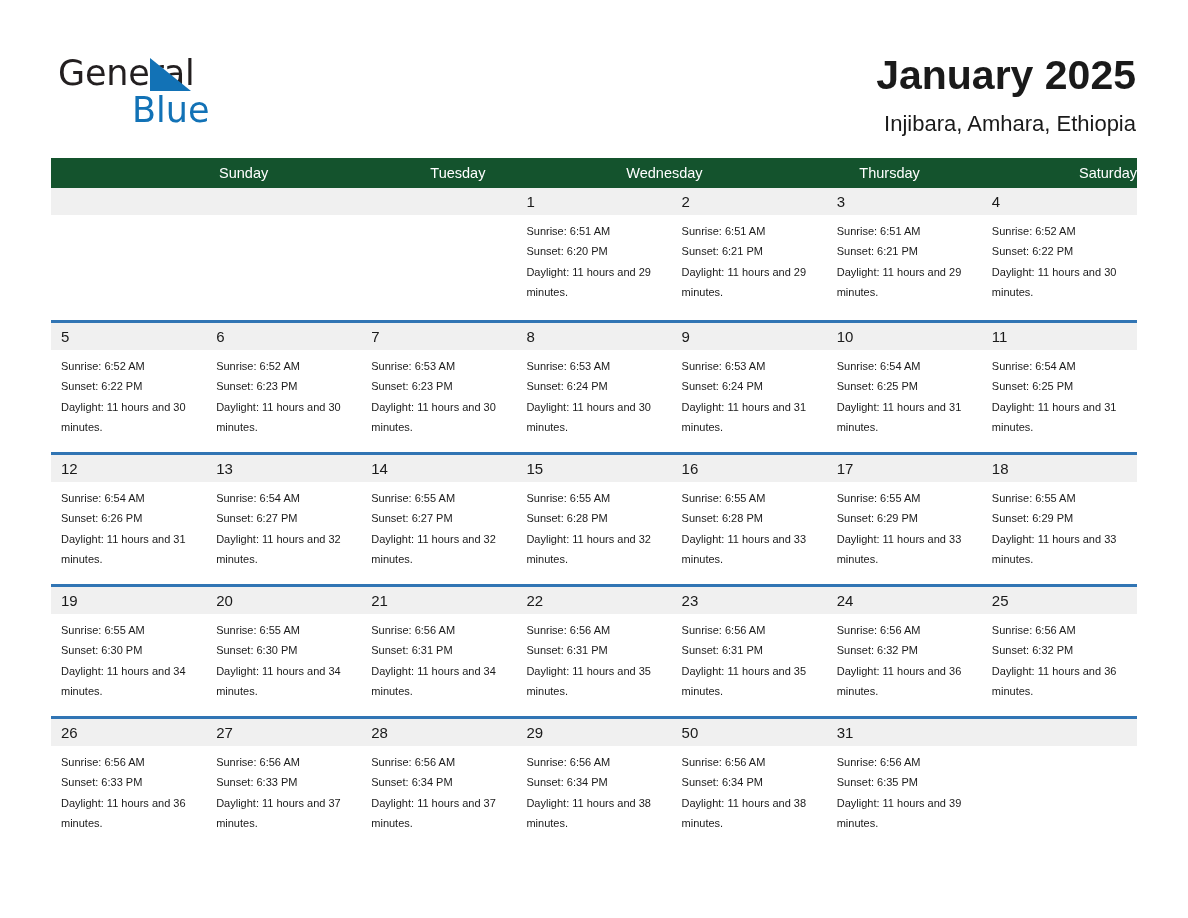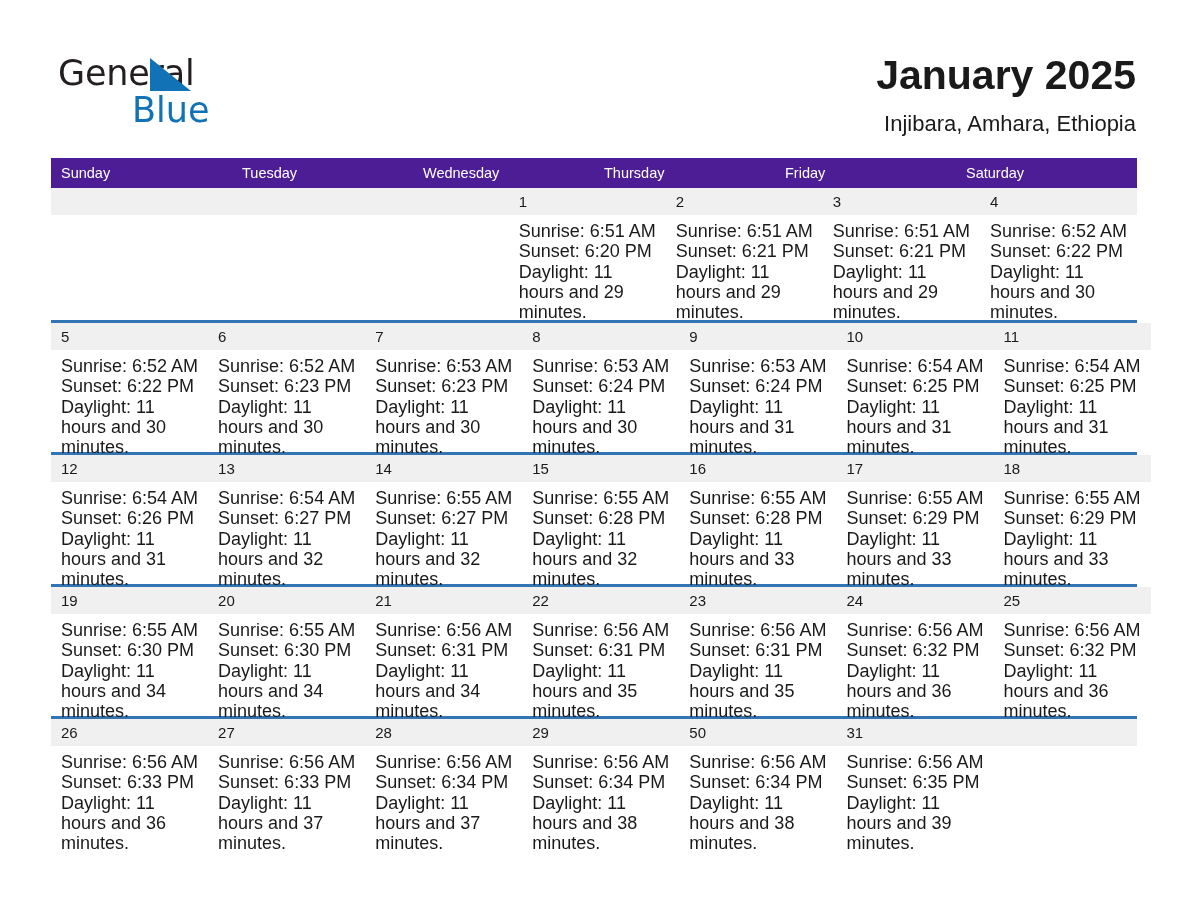--- a/index.html
+++ b/index.html
@@ -90,22 +90,23 @@
 
   
   .calendar {
     position: absolute;
     left: 51px;
     top: 158px;
     width: 1086px;
   }
   .weekday-row {
     display: flex;
-    background: #4c1d95;
+    background: #14532d;
     height: 30px;
+    text-align: right;
   }
   .weekday {
     flex: 1 1 0;
     color: #ffffff;
     font-size: 14.5px;
     line-height: 30px;
     padding-left: 10px;
     box-sizing: border-box;
     white-space: nowrap;
   }
@@ -131,21 +132,21 @@
     font-size: 15px;
     color: #1a1a1a;
     padding-left: 10px;
     box-sizing: border-box;
   }
   .daycell.blank .datebar {
     background: #f0f0f0;
   }
   .daycell .info {
     padding: 6px 10px 0 10px;
-    font-size: 18px;
+    font-size: 11px;
     line-height: 20.3px;
     color: #1a1a1a;
   }
   .info div {
     white-space: nowrap;
   }
   .info .daylight {
     white-space: normal;
   }
 </style>
@@ -166,21 +167,20 @@
       <div class="cal-subtitle">Injibara, Amhara, Ethiopia</div>
     </div>
   </div>
 
   <div class="calendar">
     <div class="weekday-row">
       <div class="weekday">Sunday</div>
       <div class="weekday">Tuesday</div>
       <div class="weekday">Wednesday</div>
       <div class="weekday">Thursday</div>
-      <div class="weekday">Friday</div>
       <div class="weekday">Saturday</div>
     </div>
 
     <div id="weeks-container">
         <div class="week">
           <div class="daycell blank">
             <div class="datebar"></div>
           </div>
           <div class="daycell blank">
             <div class="datebar"></div>

